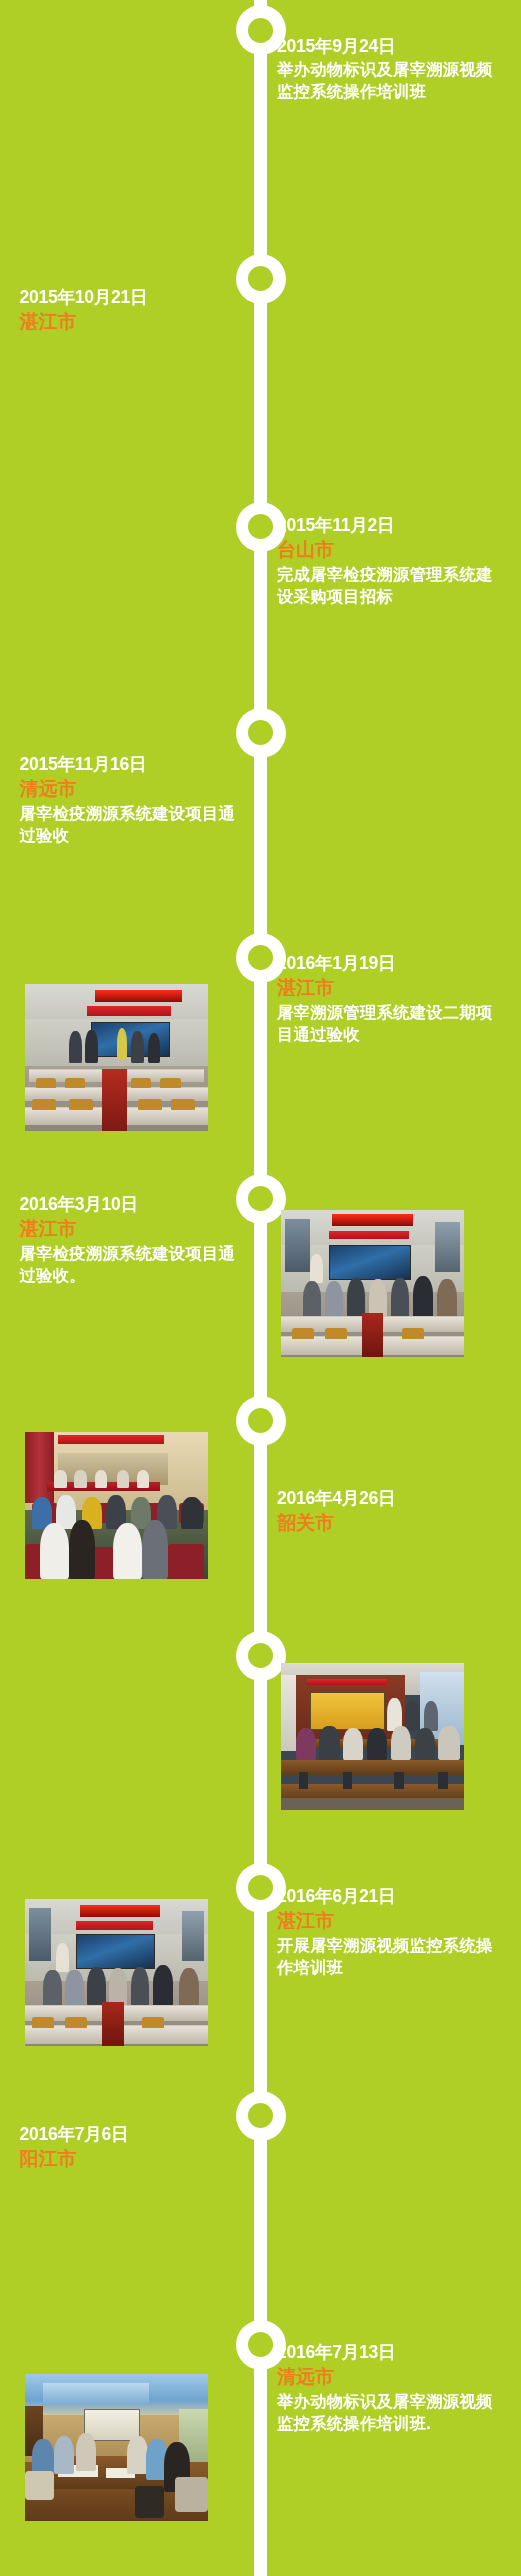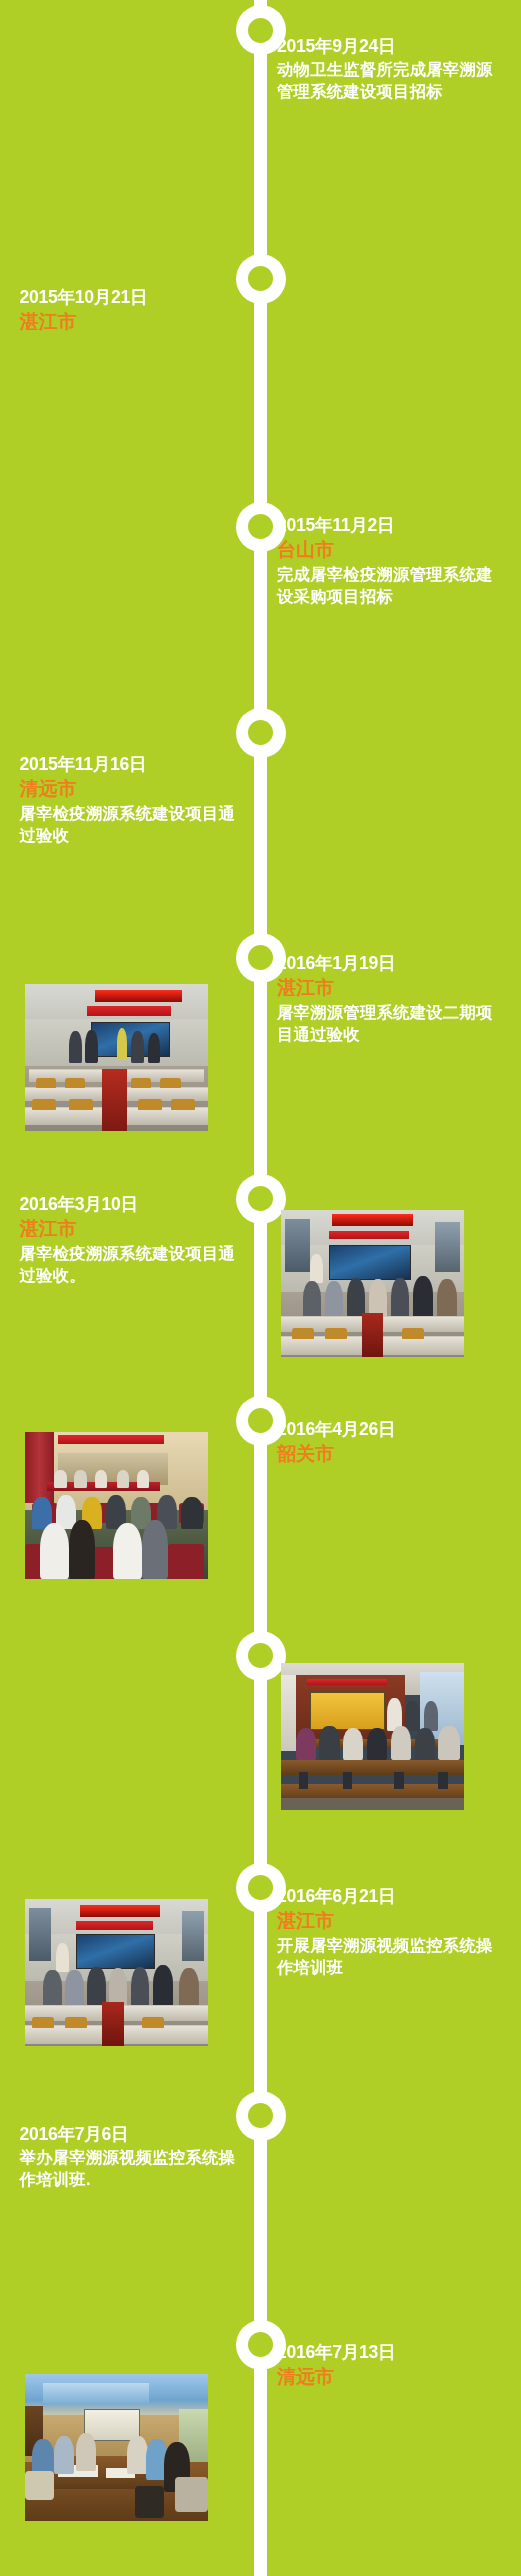--- a/index.html
+++ b/index.html
@@ -187,21 +187,21 @@
   <div class="spine-node" style="top:933px"></div>
   <div class="spine-node" style="top:1174px"></div>
   <div class="spine-node" style="top:1396px"></div>
   <div class="spine-node" style="top:1631px"></div>
   <div class="spine-node" style="top:1863px"></div>
   <div class="spine-node" style="top:2091px"></div>
   <div class="spine-node" style="top:2320px"></div>
 
   <div class="entry right" style="top:36px">
     <div class="entry-date">2015年9月24日</div>
-    <div class="entry-desc">动物卫生监督所完成屠宰溯源管理系统建设项目招标</div>
+    <div class="entry-desc">举办动物标识及屠宰溯源视频监控系统操作培训班</div>
   </div>
 
   <div class="entry left" style="top:287px">
     <div class="entry-date">2015年10月21日</div>
     <div class="entry-city">湛江市</div>
   </div>
 
   <div class="entry right" style="top:515px">
     <div class="entry-date">2015年11月2日</div>
     <div class="entry-city">台山市</div>
@@ -272,21 +272,21 @@
       <div class="ph-person" style="left:85%;top:47%;width:11%;height:28%;background:#7e6a55"></div>
       <div class="ph-desk" style="left:0%;top:72%;width:100%;height:10%"></div>
       <div class="ph-desk" style="left:0%;top:86%;width:100%;height:12%"></div>
       <div class="ph-chair" style="left:6%;top:80%;width:12%;height:8%"></div>
       <div class="ph-chair" style="left:24%;top:80%;width:12%;height:8%"></div>
       <div class="ph-chair" style="left:66%;top:80%;width:12%;height:8%"></div>
       <div style="position:absolute;left:44%;top:70%;width:12%;height:30%;background:linear-gradient(180deg,#a8281c,#6f150f)"></div>
     </div>
   </div>
 
-  <div class="entry right" style="top:1419px">
+  <div class="entry right" style="top:1488px">
     <div class="entry-date">2016年4月26日</div>
     <div class="entry-city">韶关市</div>
   </div>
   <div class="photo left" style="top:1432px">
     <div class="photo-inner">
       <div class="ph-goldwall"></div>
       <div style="position:absolute;left:0;bottom:0;width:100%;height:47%;background:linear-gradient(180deg,#5e6a4e,#3d4636)"></div>
       <div class="ph-curtain" style="left:0%;top:0%;width:16%;height:48%"></div>
       <div class="ph-banner" style="left:18%;top:2%;width:58%;height:6%"></div>
       <div style="position:absolute;left:18%;top:14%;width:60%;height:22%;background:linear-gradient(180deg,#cfc2a0,#a8986f)"></div>
@@ -373,26 +373,27 @@
       <div class="ph-desk" style="left:0%;top:86%;width:100%;height:12%"></div>
       <div class="ph-chair" style="left:4%;top:80%;width:12%;height:8%"></div>
       <div class="ph-chair" style="left:22%;top:80%;width:12%;height:8%"></div>
       <div class="ph-chair" style="left:64%;top:80%;width:12%;height:8%"></div>
       <div style="position:absolute;left:42%;top:70%;width:12%;height:30%;background:linear-gradient(180deg,#a8281c,#6f150f)"></div>
     </div>
   </div>
 
   <div class="entry left" style="top:2124px">
     <div class="entry-date">2016年7月6日</div>
-    <div class="entry-desc">举办屠宰溯源视频监控系统操作培训班.</div>
+    <div class="entry-city">阳江市</div>
   </div>
 
   <div class="entry right" style="top:2342px">
     <div class="entry-date">2016年7月13日</div>
     <div class="entry-city">清远市</div>
+    <div class="entry-desc">举办动物标识及屠宰溯源视频监控系统操作培训班.</div>
   </div>
   <div class="photo left" style="top:2374px">
     <div class="photo-inner">
       <div class="ph-skyceil"></div>
       <div style="position:absolute;left:0;top:28%;width:100%;height:34%;background:linear-gradient(180deg,#c8a96e,#a98a52)"></div>
       <div style="position:absolute;left:0;bottom:0;width:100%;height:40%;background:linear-gradient(180deg,#8a5a2b,#5e3b18)"></div>
       <div style="position:absolute;left:10%;top:6%;width:58%;height:14%;background:linear-gradient(180deg,#bcd8ee,#7fb0d6)"></div>
       <div class="ph-proj" style="left:32%;top:24%;width:30%;height:20%"></div>
       <div style="position:absolute;left:0%;top:22%;width:10%;height:34%;background:linear-gradient(180deg,#6b4421,#4a2d14)"></div>
       <div style="position:absolute;left:84%;top:24%;width:16%;height:36%;background:linear-gradient(180deg,#c9d8b0,#9fb083)"></div>

